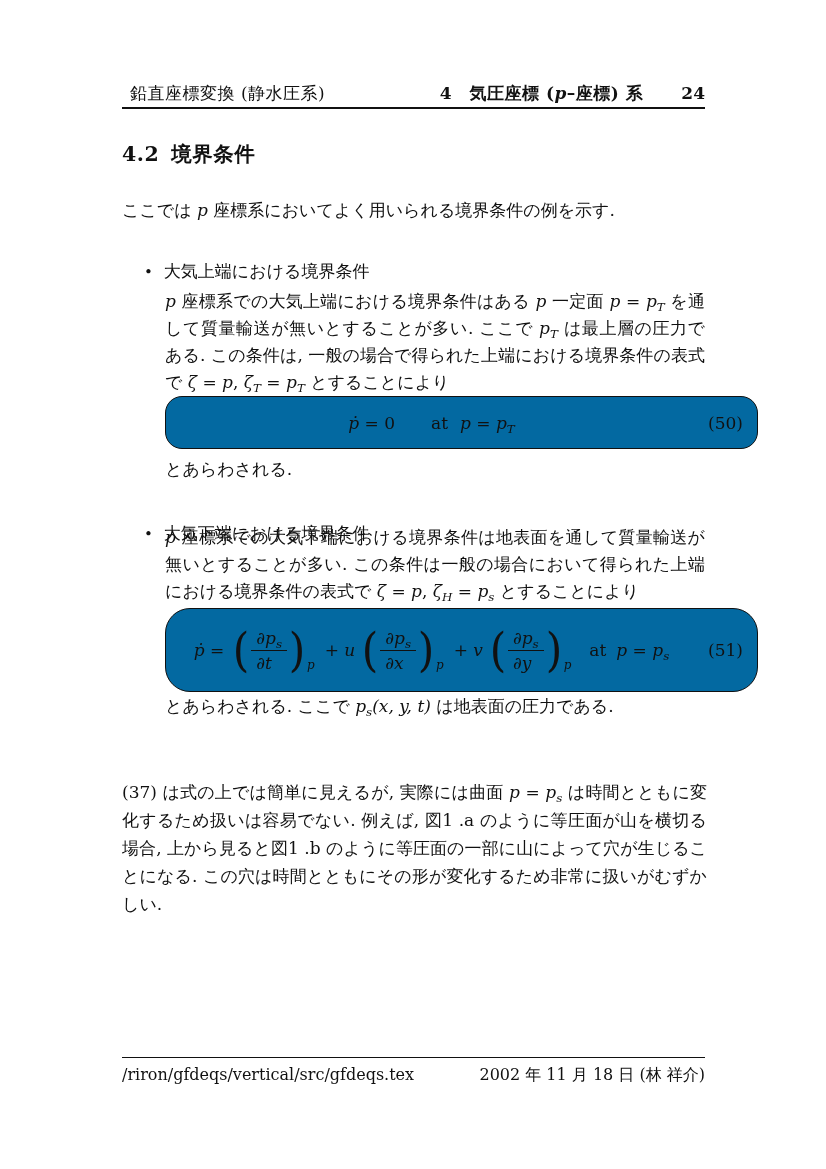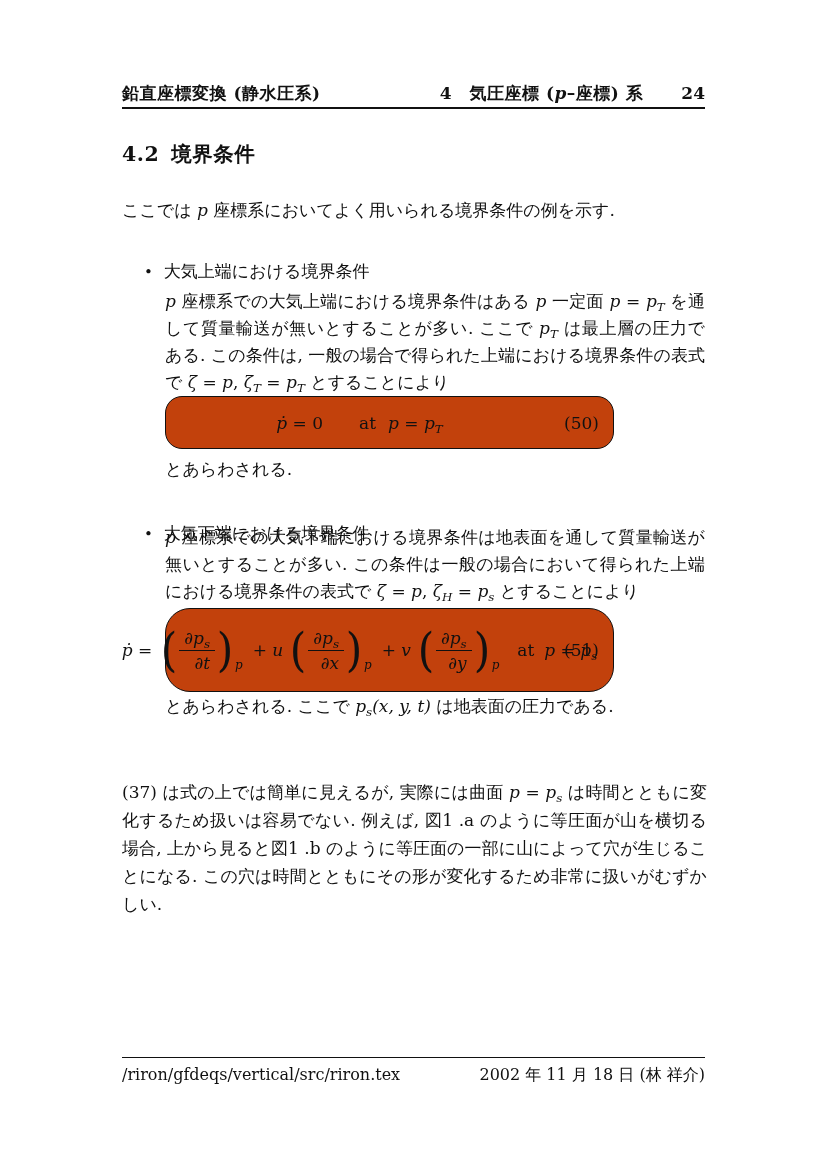--- a/index.html
+++ b/index.html
@@ -12,22 +12,22 @@
     font-family: "DejaVu Serif", "Liberation Serif", serif;
     font-size: 17px;
     overflow: hidden;
   }
   .abs { position: absolute; }
   .it { font-style: italic; }
   sub { font-size: 70%; line-height: 0; }
 
   
   .head-left {
-    left: 122px; top: 82px;
-    font-weight: bold; letter-spacing: 0.5px;
+    left: 130px; top: 82px;
+    font-weight: normal; letter-spacing: 0.5px;
   }
   .head-right {
     top: 82px; right: 121px;
     display: flex; align-items: baseline;
     font-weight: bold;
   }
   .head-right .chap-name { margin-left: 18px; letter-spacing: 0.5px; }
   .head-right .pageno   { margin-left: 38px; text-align: right; }
   .head-rule {
     left: 122px; top: 107px; width: 583px; height: 1.5px;
@@ -54,24 +54,24 @@
   .p-closing { left: 122px; top: 778px; width: 585px; line-height: 28px; }
 
   
   .bullet-head { left: 144px; line-height: 27px; }
   .bullet-head .dot { display: inline-block; margin-right: 11px; font-size: 15px; }
   .b1 { top: 258px; text-align: center; }
   .b2 { top: 520px; }
 
   
   .eqbox {
-    left: 165px; width: 449px;
+    left: 165px; width: 593px;
     border: 1.2px solid #111111;
     box-sizing: border-box;
-    background: #c2410c;
+    background: #0369a1;
   }
   .eqbox-50 { top: 396px; height: 53px; border-radius: 17px; }
   .eqbox-51 { top: 608px; height: 84px; border-radius: 25px; }
   .eqline {
     position: absolute; left: 0; right: 60px; top: 0; bottom: 0;
     display: flex; align-items: center; justify-content: center;
     white-space: nowrap;
   }
   .eqnum {
     position: absolute; right: 14px; top: 50%;
@@ -85,21 +85,21 @@
   .term { display: inline-flex; align-items: center; margin-left: 2px; }
   .term .pre { margin: 0 6px 0 6px; }
   .term .pre:empty { display: none; }
   .bigparen {
     font-size: 46px; line-height: 58px;
     font-weight: normal;
     display: inline-block;
     transform: scaleX(0.92);
   }
   .frac {
-    display: inline-flex; flex-direction: column; align-items: flex-end;
+    display: inline-flex; flex-direction: column; align-items: flex-start;
     margin: 0 1px; vertical-align: middle;
   }
   .frac .num { display: block; padding: 0 5px 2px; border-bottom: 1px solid #111; }
   .frac .den { display: block; padding: 2px 5px 0; }
   .outersub {
     font-size: 12px; font-style: italic;
     align-self: flex-end; margin: 0 2px 7px 1px;
   }
 
   
@@ -188,16 +188,16 @@
       <span><span class="it">p</span><span> = </span><span class="it">p</span><sub class="it">s</sub></span>
     </div>
     <span class="eqnum">(51)</span>
   </div>
 
   <div class="abs para p-after51"><span>とあらわされる. ここで </span><span class="it">p</span><sub class="it">s</sub><span class="it">(x, y, t)</span><span> は地表面の圧力である.</span></div>
 
   <div class="abs para p-closing"><span>(37) は式の上では簡単に見えるが, 実際には曲面 </span><span class="it">p</span><span> = </span><span class="it">p</span><sub class="it">s</sub><span> は時間とともに変化するため扱いは容易でない. 例えば, 図1 .a のように等圧面が山を横切る場合, 上から見ると図1 .b のように等圧面の一部に山によって穴が生じることになる. この穴は時間とともにその形が変化するため非常に扱いがむずかしい.</span></div>
 
   <div class="abs foot-rule"></div>
-  <div class="abs foot-left">/riron/gfdeqs/vertical/src/riron.tex</div>
+  <div class="abs foot-left">/riron/gfdeqs/vertical/src/gfdeqs.tex</div>
   <div class="abs foot-right">2002 年 11 月 18 日 (林 祥介)</div>
 
 </div>
 
 </body></html>

